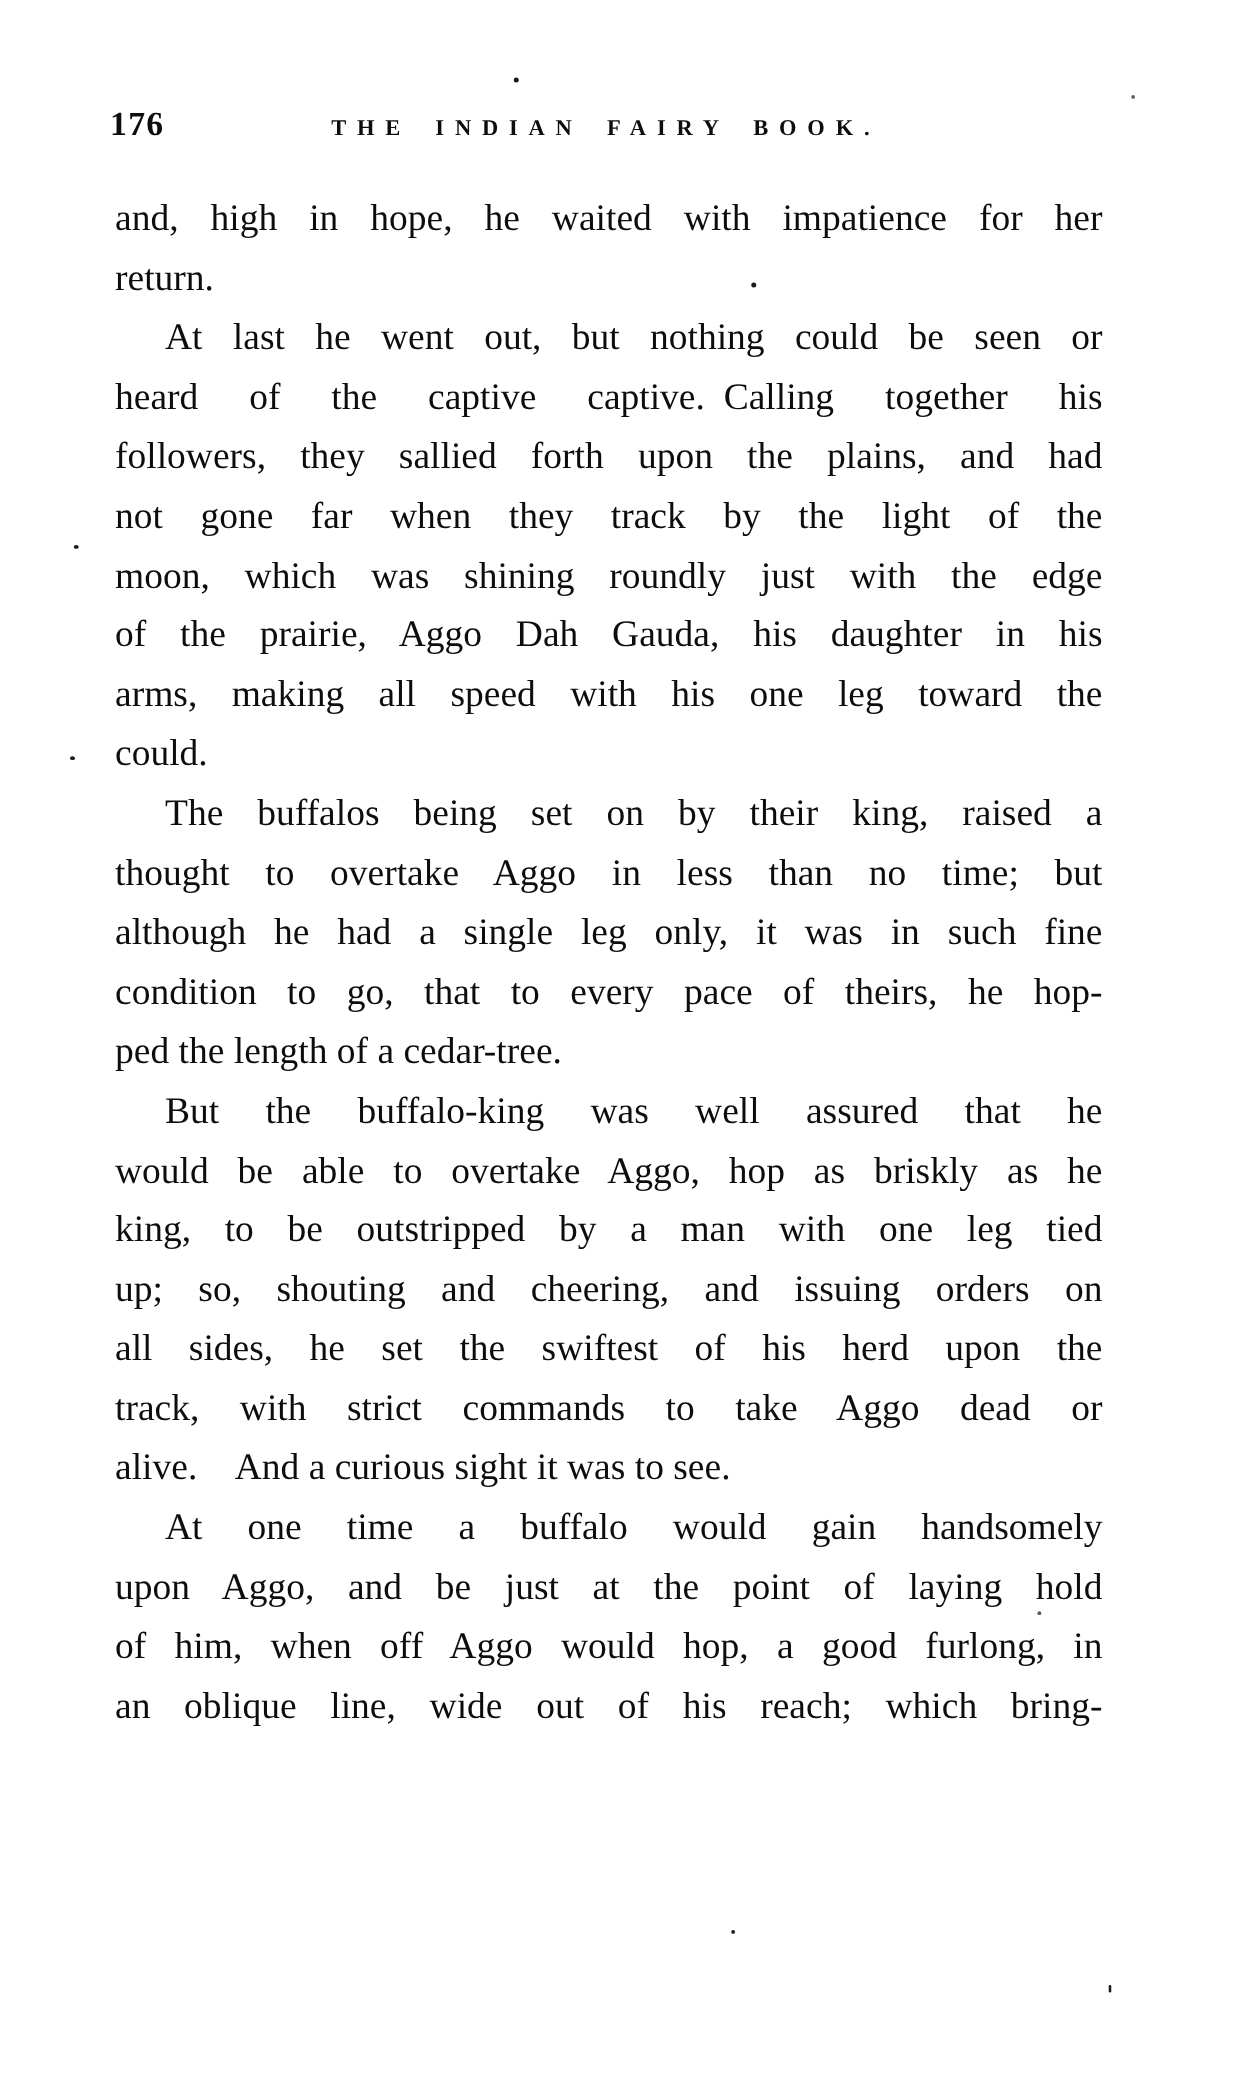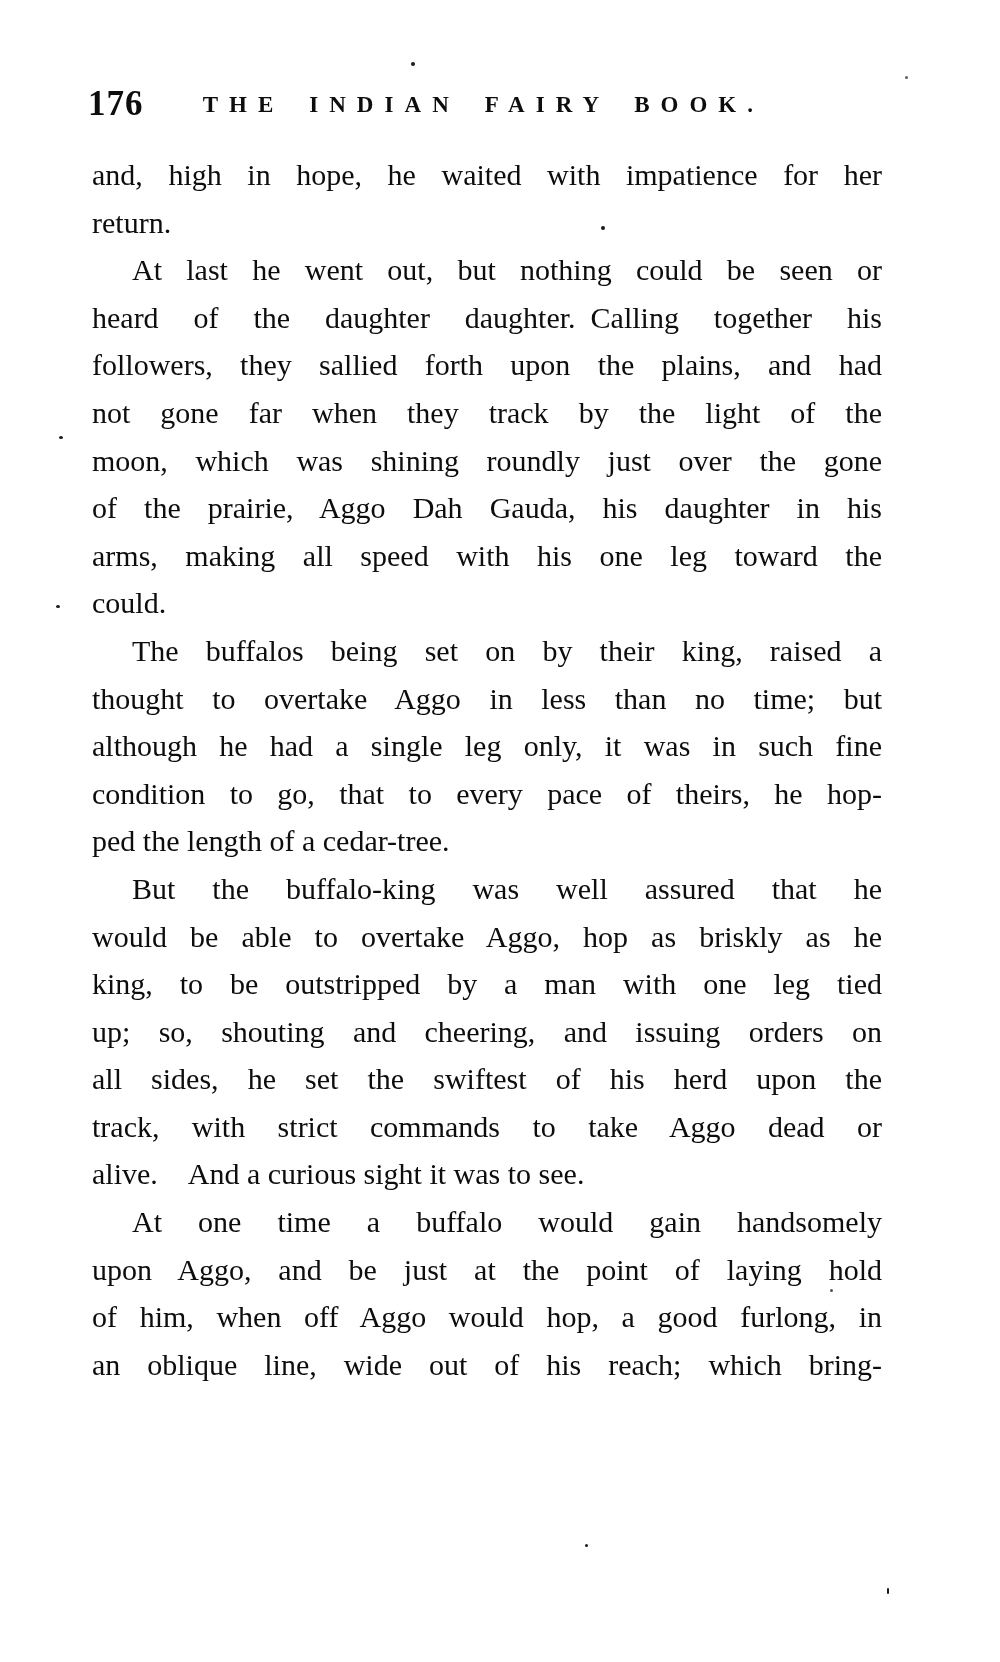--- a/index.html
+++ b/index.html
@@ -21,30 +21,30 @@
     position: absolute;
     top: 84px;
     left: 88px;
     right: 110px;
     height: 40px;
   }
   .pagenum {
     position: absolute;
     left: 0;
     top: 0;
-    font-size: 35px;
+    font-size: 27px;
     font-weight: bold;
     letter-spacing: 1px;
   }
   .running-title {
     position: absolute;
     left: 50%;
     top: 8px;
     transform: translateX(-51%);
-    font-size: 23px;
+    font-size: 18px;
     font-weight: bold;
     letter-spacing: 0.48em;
     word-spacing: 0.35em;
     white-space: nowrap;
   }
   
   .bodytext {
     position: absolute;
     top: 151px;
     left: 92px;
@@ -92,24 +92,24 @@
     <span class="running-title">THE INDIAN FAIRY BOOK.</span>
   </div>
 
   <div class="bodytext">
       <div class="para">
         <div class="line">and, high in hope, he waited with impatience for her</div>
         <div class="line last">return.</div>
       </div>
       <div class="para">
         <div class="line indent">At last he went out, but nothing could be seen or</div>
-        <div class="line">heard of the daughter daughter. Calling together his</div>
+        <div class="line">heard of the captive captive. Calling together his</div>
         <div class="line">followers, they sallied forth upon the plains, and had</div>
         <div class="line">not gone far when they track by the light of the</div>
-        <div class="line">moon, which was shining roundly just over the gone</div>
+        <div class="line">moon, which was shining roundly just with the edge</div>
         <div class="line">of the prairie, Aggo Dah Gauda, his daughter in his</div>
         <div class="line">arms, making all speed with his one leg toward the</div>
         <div class="line last">could.</div>
       </div>
       <div class="para">
         <div class="line indent">The buffalos being set on by their king, raised a</div>
         <div class="line">thought to overtake Aggo in less than no time; but</div>
         <div class="line">although he had a single leg only, it was in such fine</div>
         <div class="line">condition to go, that to every pace of theirs, he hop-</div>
         <div class="line last">ped the length of a cedar-tree.</div>

